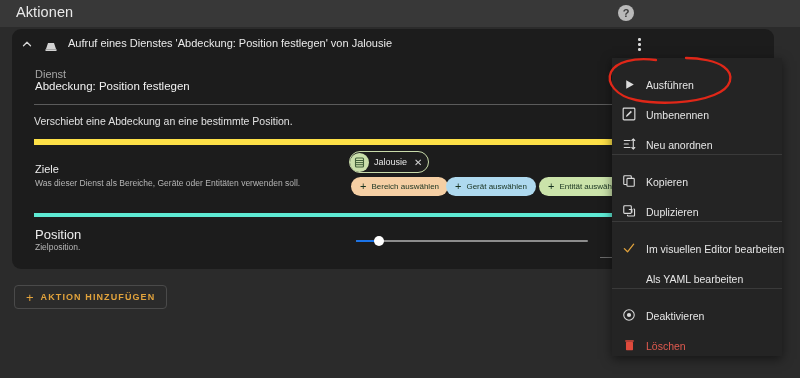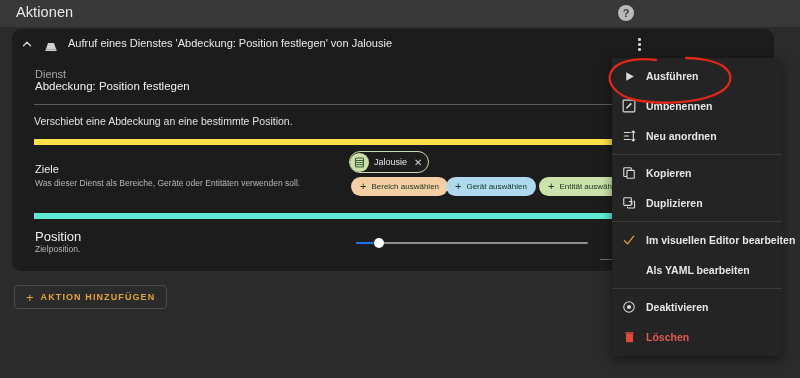--- a/index.html
+++ b/index.html
@@ -121,21 +121,21 @@
     color: #e0e0e0;
     padding-bottom: 12px;
     border-bottom: 6px solid #fde047;
   }
 
   
   #targets-row {
     position: relative;
     margin: 0 22px;
     height: 68px;
-    border-bottom: 6px solid #5eead4;
+    border-bottom: 4px solid #5eead4;
   }
   #targets-label {
     position: absolute;
     left: 1px; top: 18px;
     font-size: 11px;
     color: #ededed;
   }
   #targets-desc {
     position: absolute;
     left: 1px; top: 33px;
@@ -274,23 +274,22 @@
     left: 612px; top: 58px;
     width: 170px;
     background: #242424;
     box-shadow: 0 3px 10px rgba(0,0,0,.5);
     padding: 3px 0 4px 0;
   }
   .menu-item {
     position: relative;
     height: 30px;
     display: flex;
-    align-items: center;
-    cursor: pointer;
-    font-weight: bold;
+    align-items: flex-end;
+    cursor: pointer;
   }
   .menu-icon {
     width: 34px;
     display: flex;
     align-items: center;
     justify-content: center;
     flex: 0 0 auto;
     color: #dcdcdc;
   }
   .menu-label {

